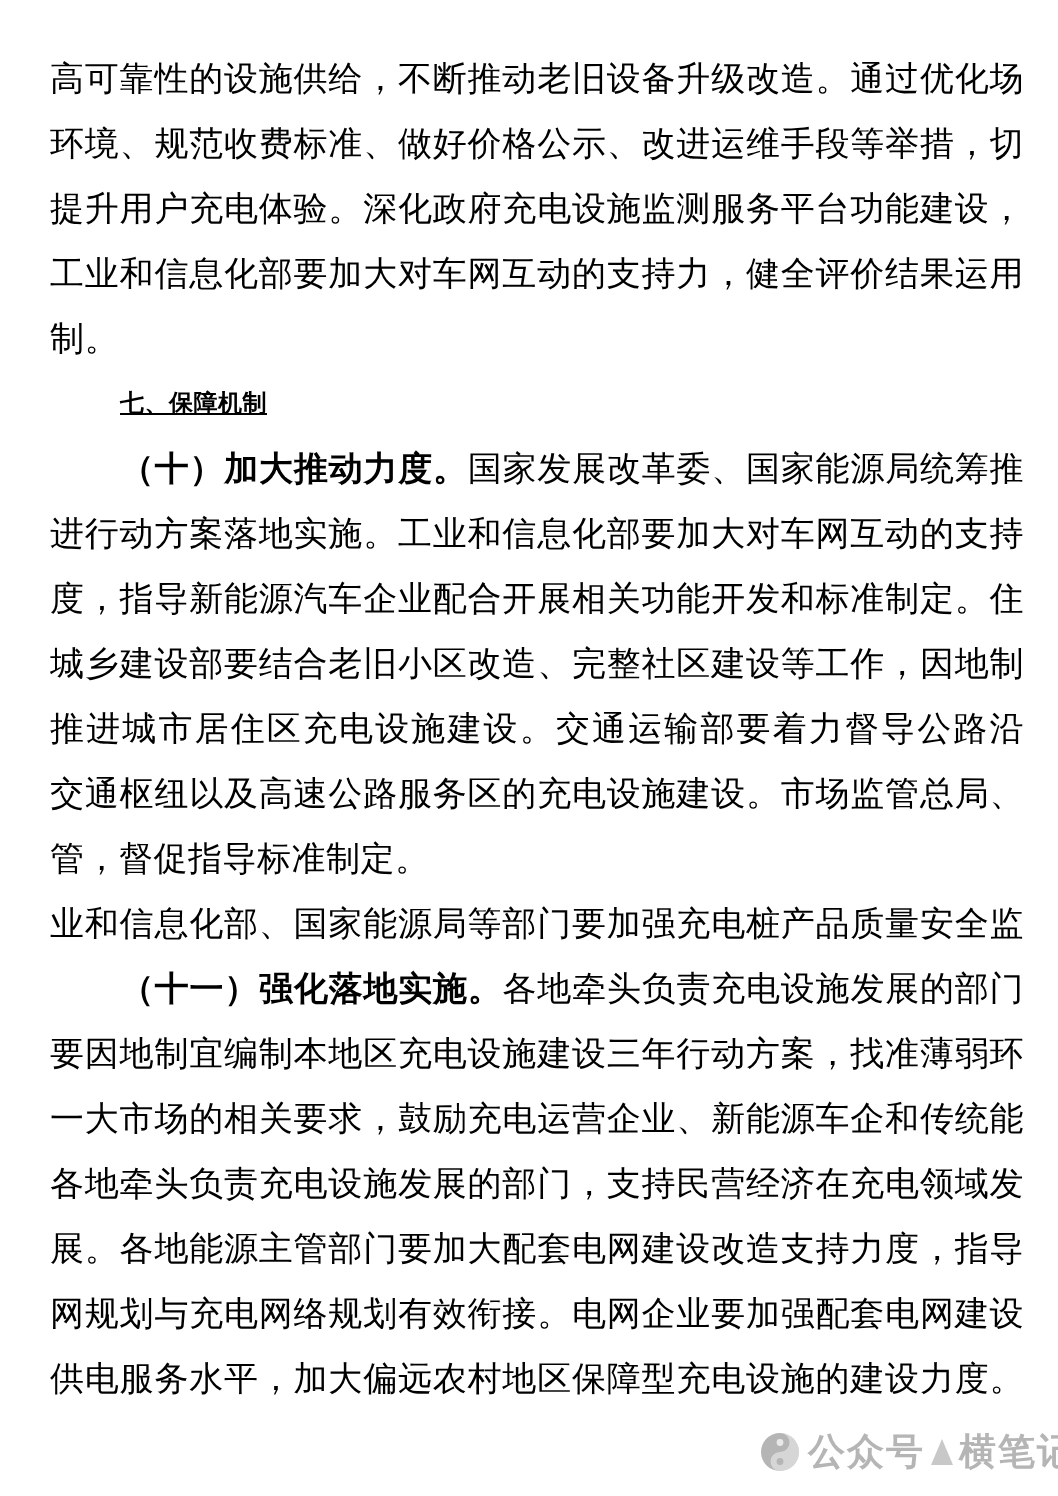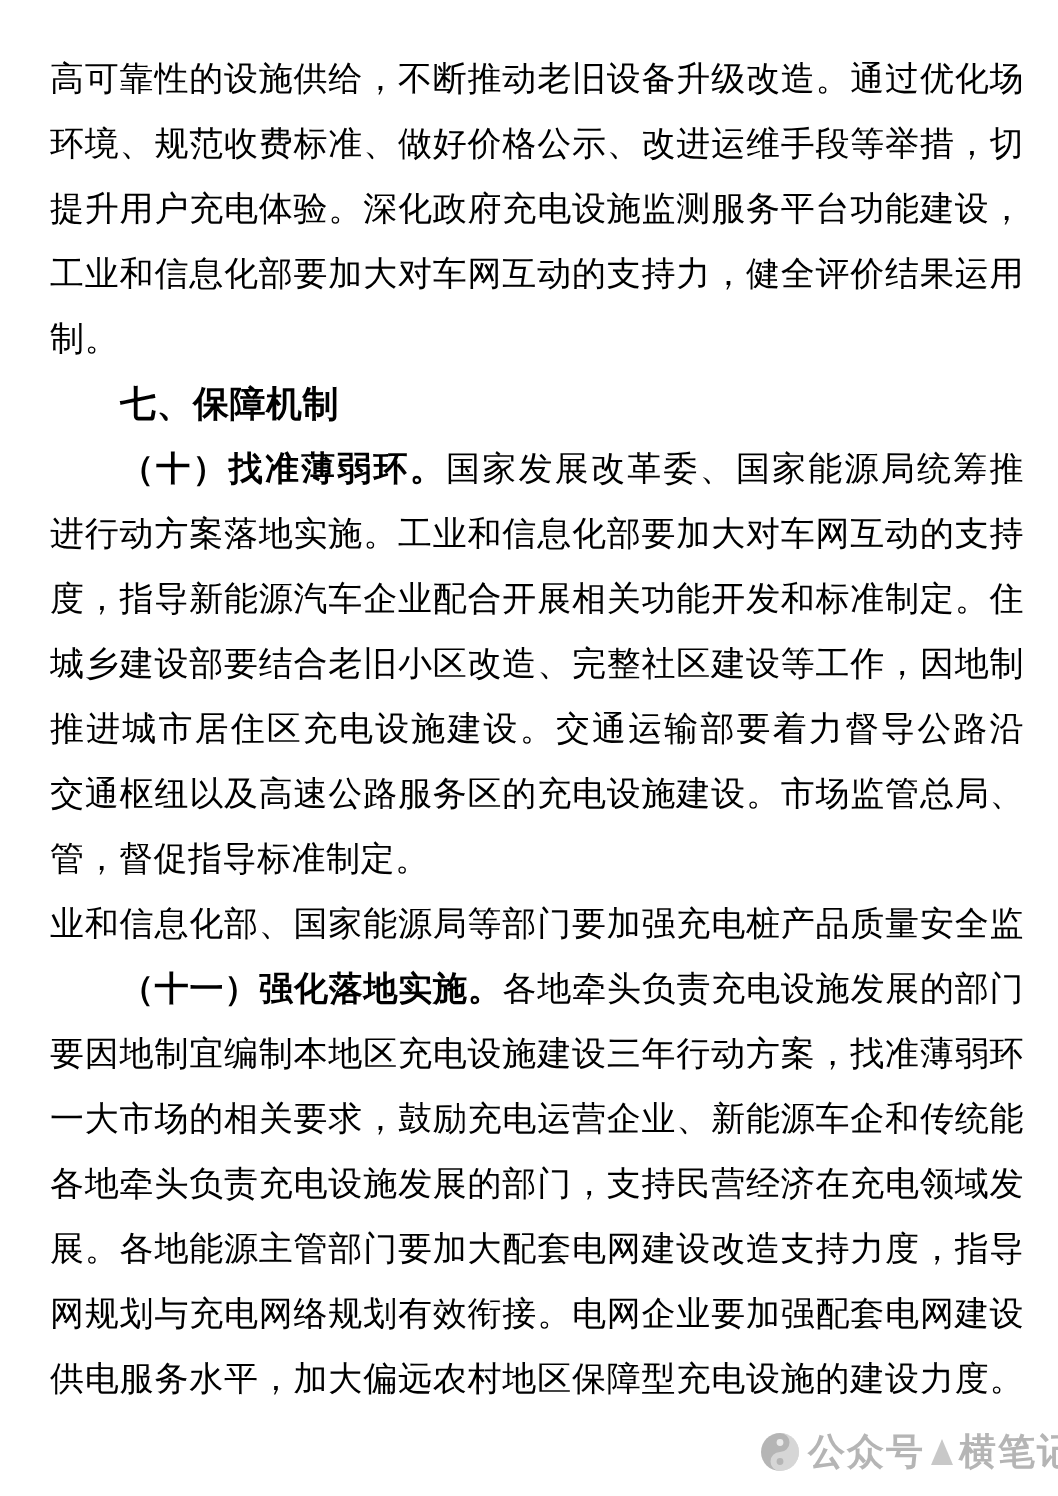--- a/index.html
+++ b/index.html
@@ -29,21 +29,22 @@
   }
   
   .line.j {
     text-align: justify;
     text-align-last: justify;
   }
   .line.indent { text-indent: 70px; }
   .para.heading .line {
     font-family: "DejaVu Sans", "Liberation Sans", sans-serif;
     font-weight: bold;
-    font-size: 36px;
+    font-size: 24px;
+    text-decoration: underline;
   }
   .line b { font-weight: bold; }
   .watermark {
     position: absolute;
     left: 760px; top: 1427px;
     z-index: 0;
     display: flex;
     align-items: center;
     gap: 8px;
     font-family: "DejaVu Sans", "Liberation Sans", sans-serif;
@@ -82,21 +83,21 @@
       <div class="line j">高可靠性的设施供给，不断推动老旧设备升级改造。通过优化场站</div>
       <div class="line j">环境、规范收费标准、做好价格公示、改进运维手段等举措，切实</div>
       <div class="line j">提升用户充电体验。深化政府充电设施监测服务平台功能建设，不</div>
       <div class="line j">工业和信息化部要加大对车网互动的支持力，健全评价结果运用机</div>
       <div class="line">制。</div>
     </div>
     <div class="para heading">
       <div class="line indent">七、保障机制</div>
     </div>
     <div class="para body">
-      <div class="line j indent"><b>（十）找准薄弱环。</b>国家发展改革委、国家能源局统筹推</div>
+      <div class="line j indent"><b>（十）加大推动力度。</b>国家发展改革委、国家能源局统筹推</div>
       <div class="line j">进行动方案落地实施。工业和信息化部要加大对车网互动的支持力</div>
       <div class="line j">度，指导新能源汽车企业配合开展相关功能开发和标准制定。住房</div>
       <div class="line j">城乡建设部要结合老旧小区改造、完整社区建设等工作，因地制宜</div>
       <div class="line j">推进城市居住区充电设施建设。交通运输部要着力督导公路沿线、</div>
       <div class="line j">交通枢纽以及高速公路服务区的充电设施建设。市场监管总局、工</div>
       <div class="line">管，督促指导标准制定。</div>
       <div class="line j">业和信息化部、国家能源局等部门要加强充电桩产品质量安全监</div>
     </div>
     <div class="para body">
       <div class="line j indent"><b>（十一）强化落地实施。</b>各地牵头负责充电设施发展的部门</div>

